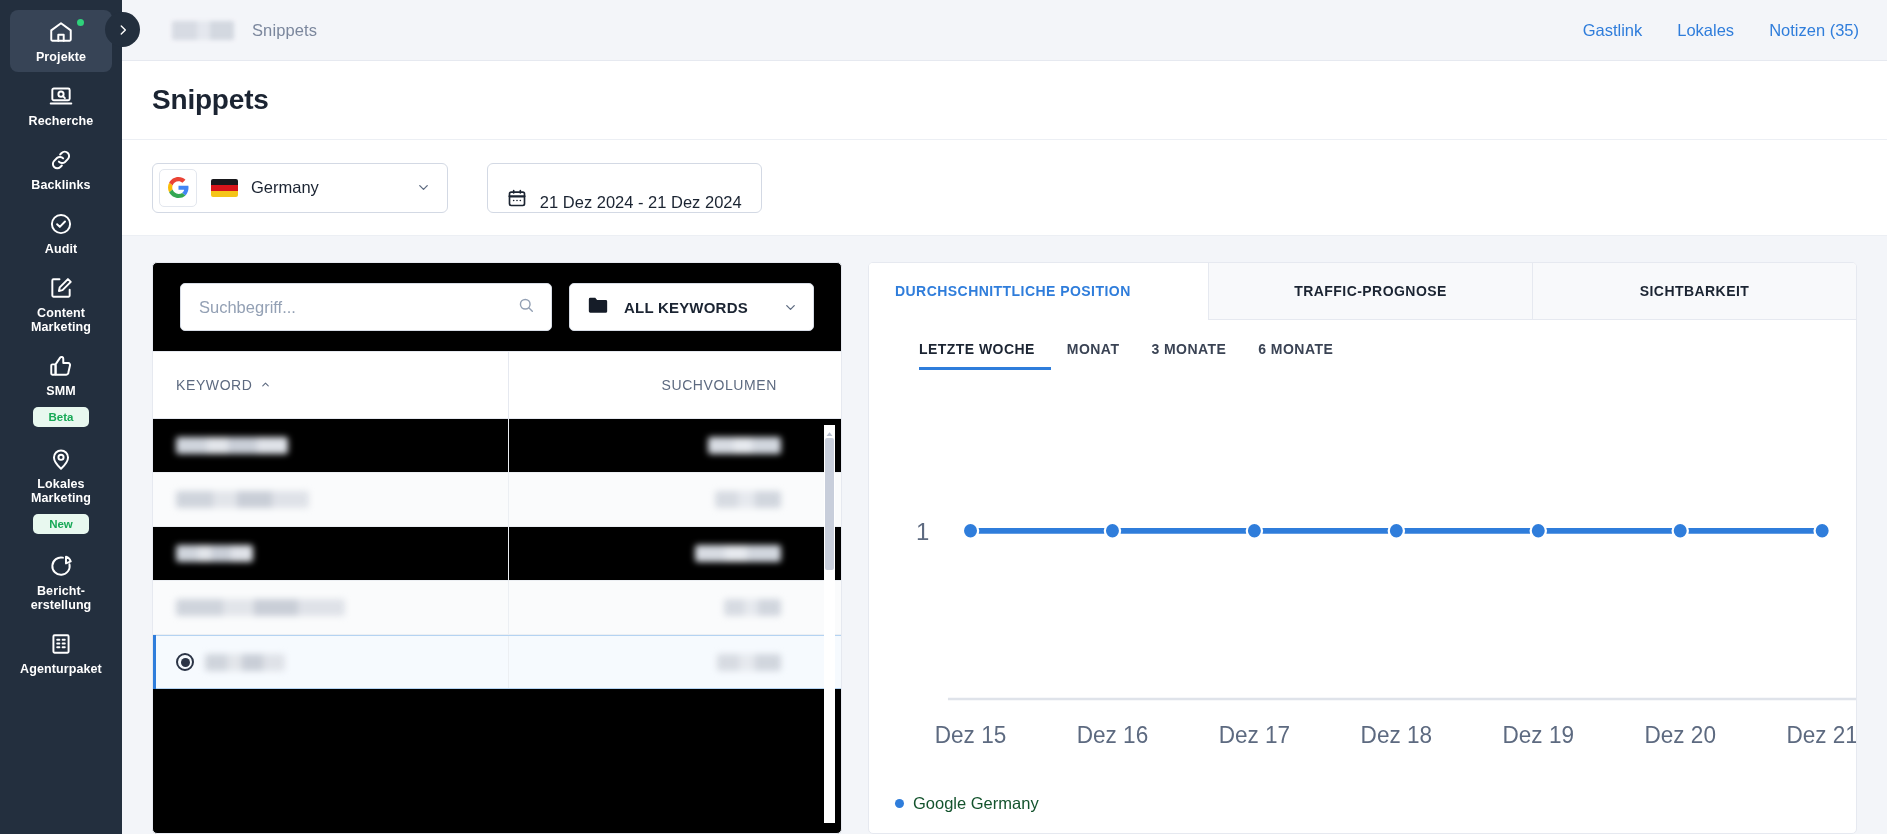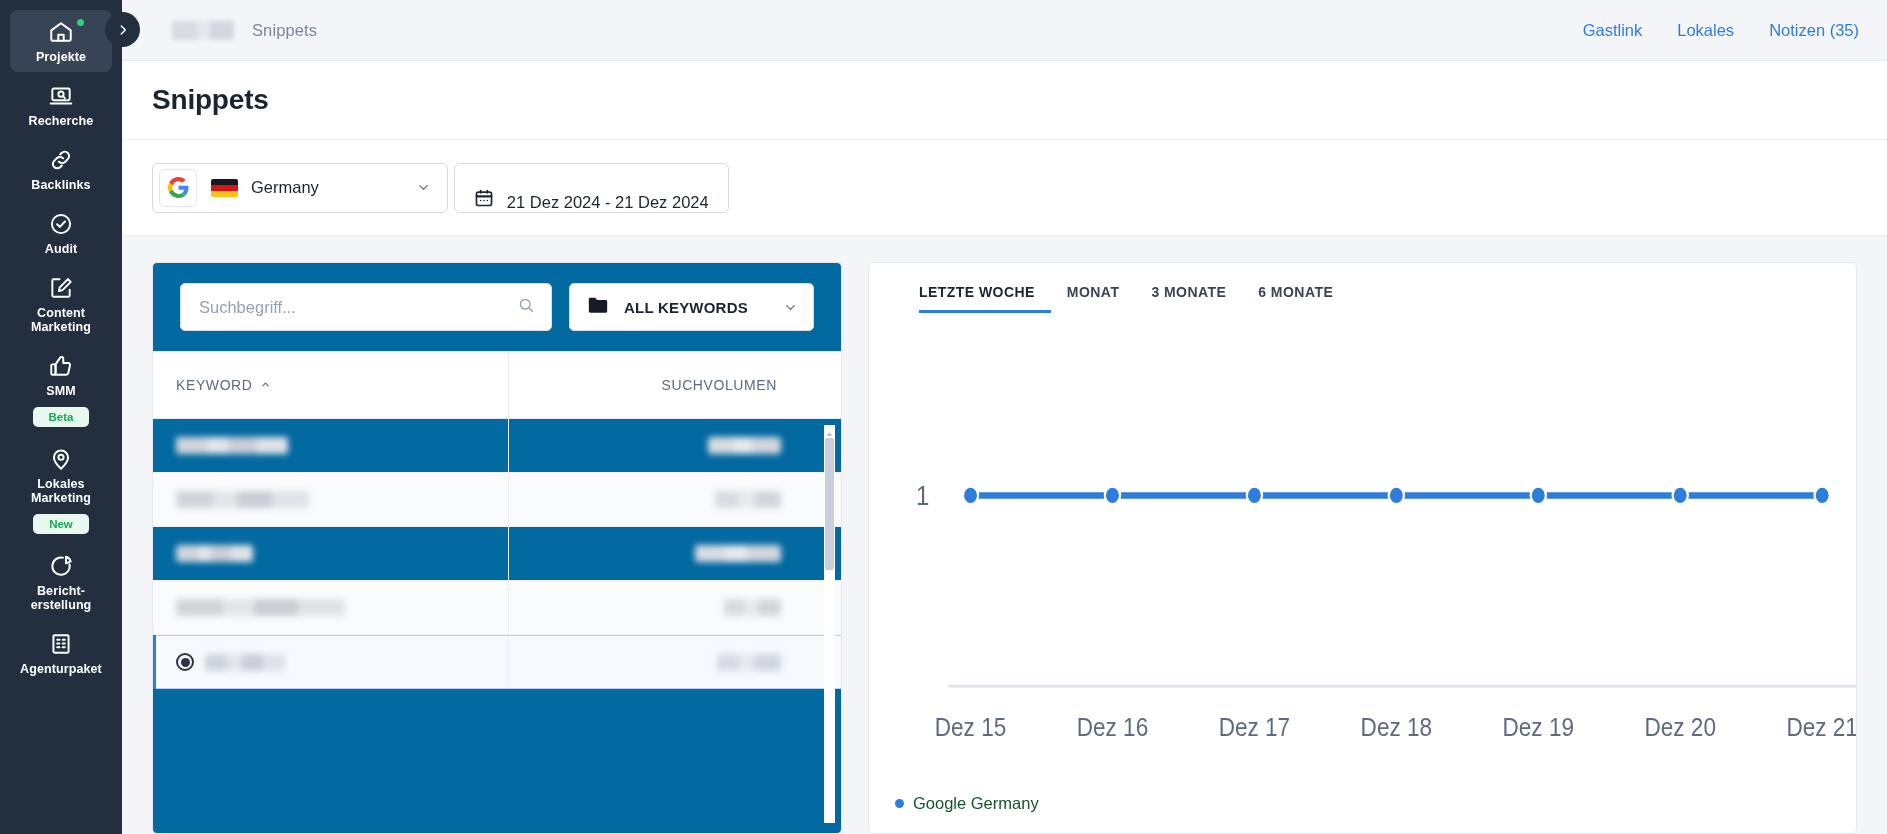--- a/index.html
+++ b/index.html
@@ -109,21 +109,21 @@
     border-radius: 5px;
     background: #fff;
     display: flex; align-items: center; gap: 12px;
     padding: 0 21px;
     cursor: pointer;
   }
   .export-btn .lbl { font-size: 14.5px; font-weight: 600; color: #1b2432; letter-spacing: .5px; }
 
   .filterbar {
     height: 96px; flex: 0 0 96px;
-    display: flex; align-items: center; gap: 6px;
+    display: flex; align-items: center; gap: 39px;
     padding: 0 30px;
     background: #fff;
     border-bottom: 1px solid #eceff4;
   }
   .sel-pill {
     height: 50px;
     border: 1px solid #d3d9e4;
     border-radius: 6px;
     display: flex; align-items: center;
     background: #fff;
@@ -160,21 +160,21 @@
     display: flex;
     gap: 26px;
     padding: 26px 30px 0 30px;
     background: #f3f5f9;
     min-height: 0;
   }
 
   
   .kw-card {
     width: 690px; flex: 0 0 690px;
-    background: #0369a1;
+    background: #000000;
     border: 1px solid #e6e9f0;
     border-radius: 5px;
     display: flex; flex-direction: column;
     overflow: hidden;
   }
   .kw-toolbar {
     height: 88px; flex: 0 0 88px;
     display: flex; align-items: center; gap: 17px;
     padding: 0 27px;
   }
@@ -566,20 +566,25 @@
               <svg width="9" height="9" viewBox="0 0 12 12" fill="#b9c0cf">
                   <path d="M6 3 10 8H2z"></path>
                 </svg>
             </div>
             <div class="thumb"></div>
           </div>
         </div>
       </div>
 
       <div class="chart-card">
+        <div class="ctabs">
+          <div class="ctab active">DURCHSCHNITTLICHE POSITION</div>
+          <div class="ctab">TRAFFIC-PROGNOSE</div>
+          <div class="ctab">SICHTBARKEIT</div>
+        </div>
 
         <div class="ranges">
           <div class="range active">LETZTE WOCHE</div>
           <div class="range">MONAT</div>
           <div class="range">3 MONATE</div>
           <div class="range">6 MONATE</div>
         </div>
 
         <div class="plot">
           <svg id="chart-svg" width="100%" height="100%" viewBox="0 0 700 290" preserveAspectRatio="none">

